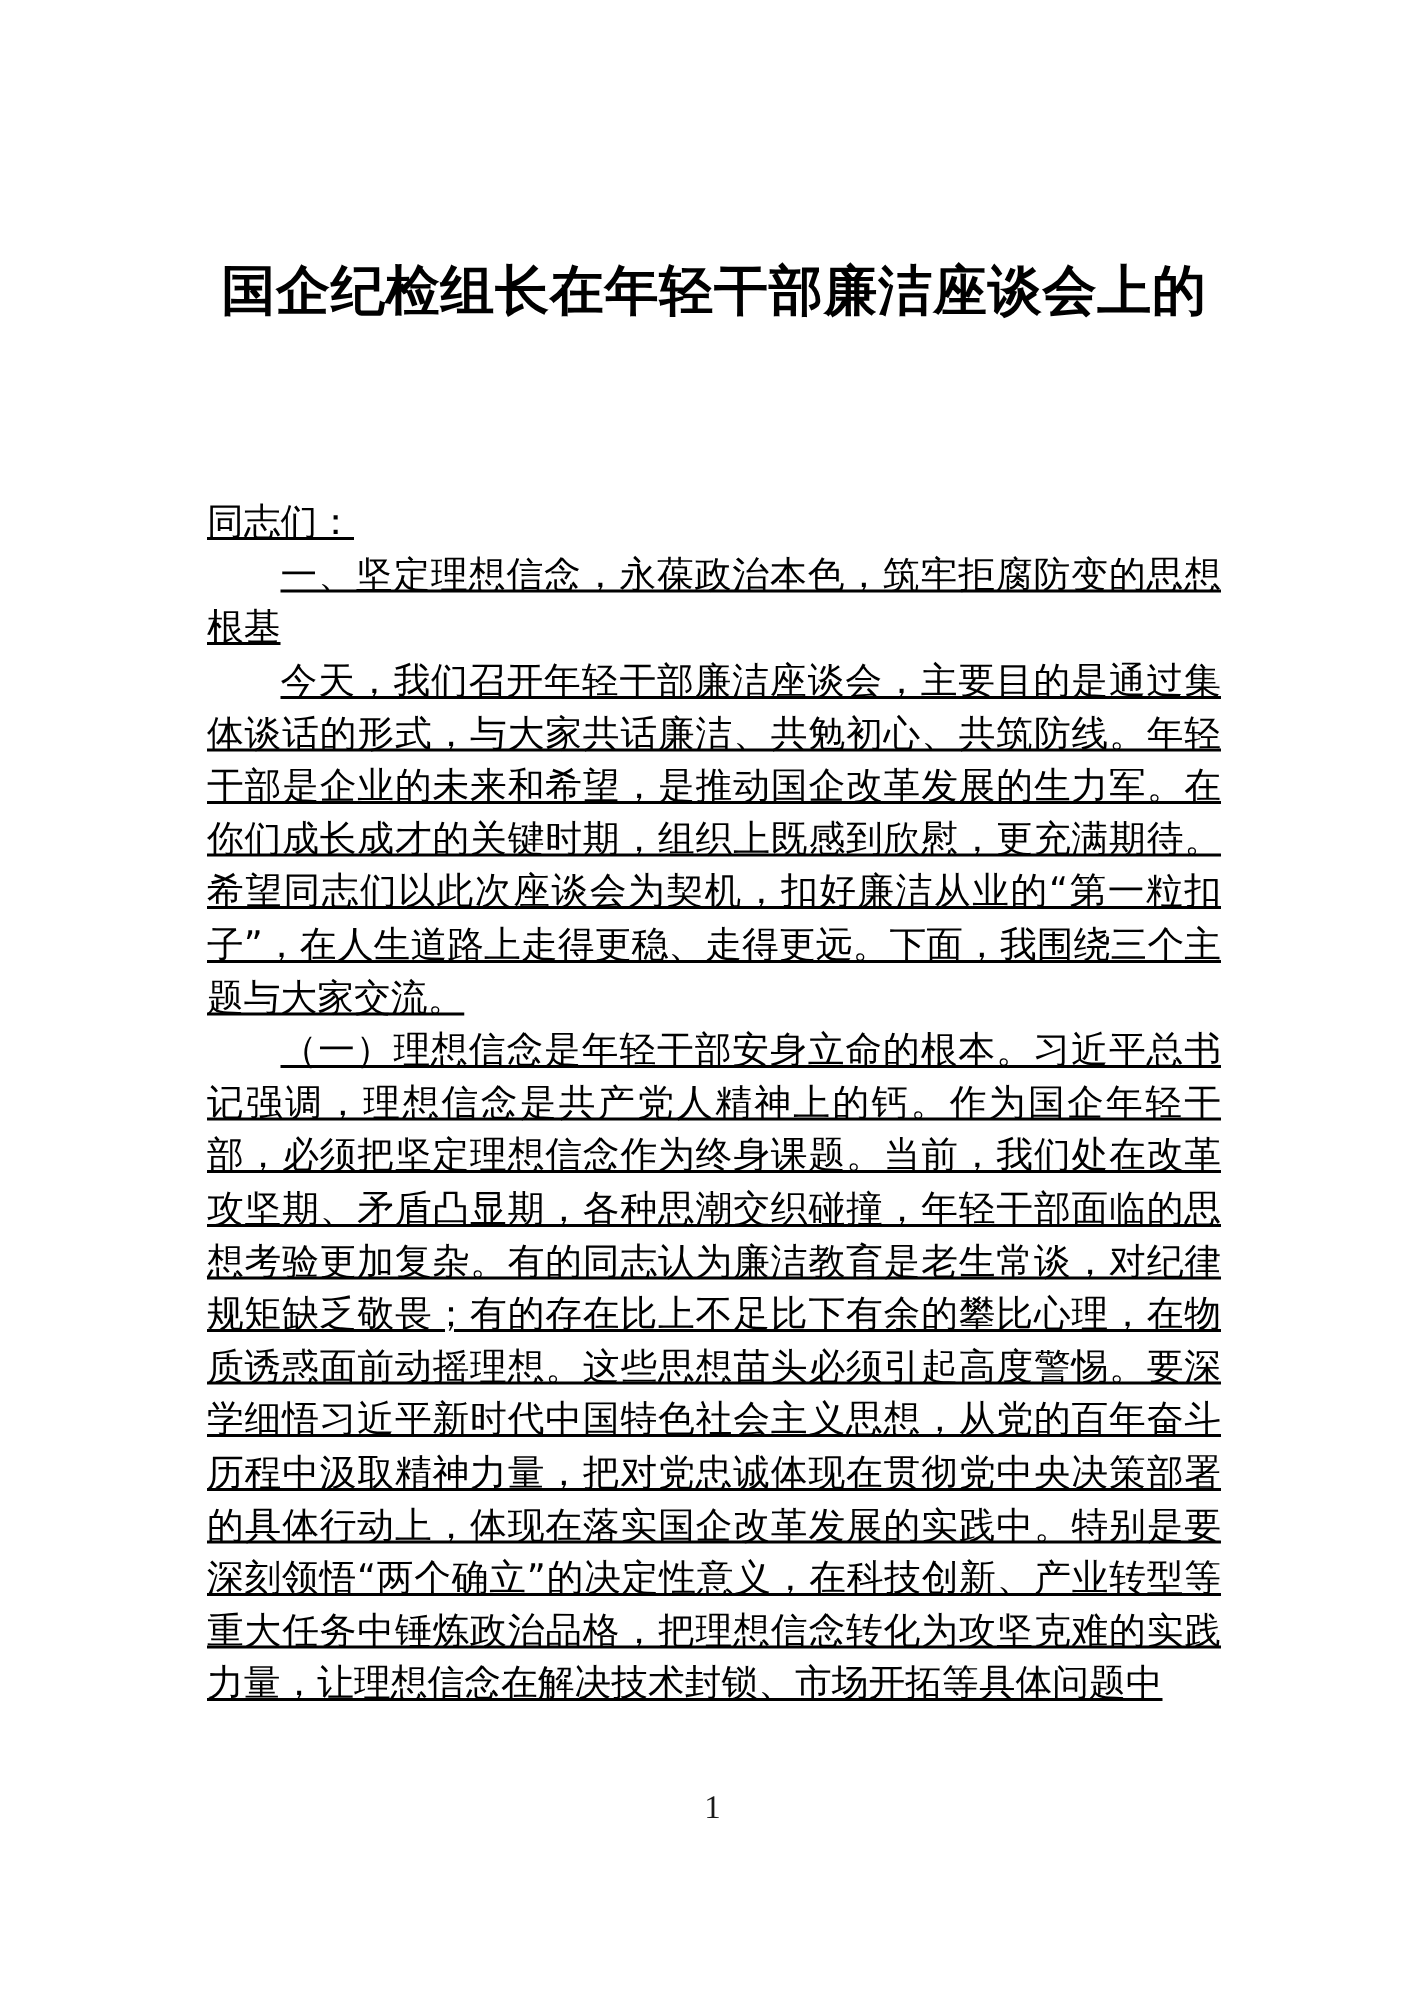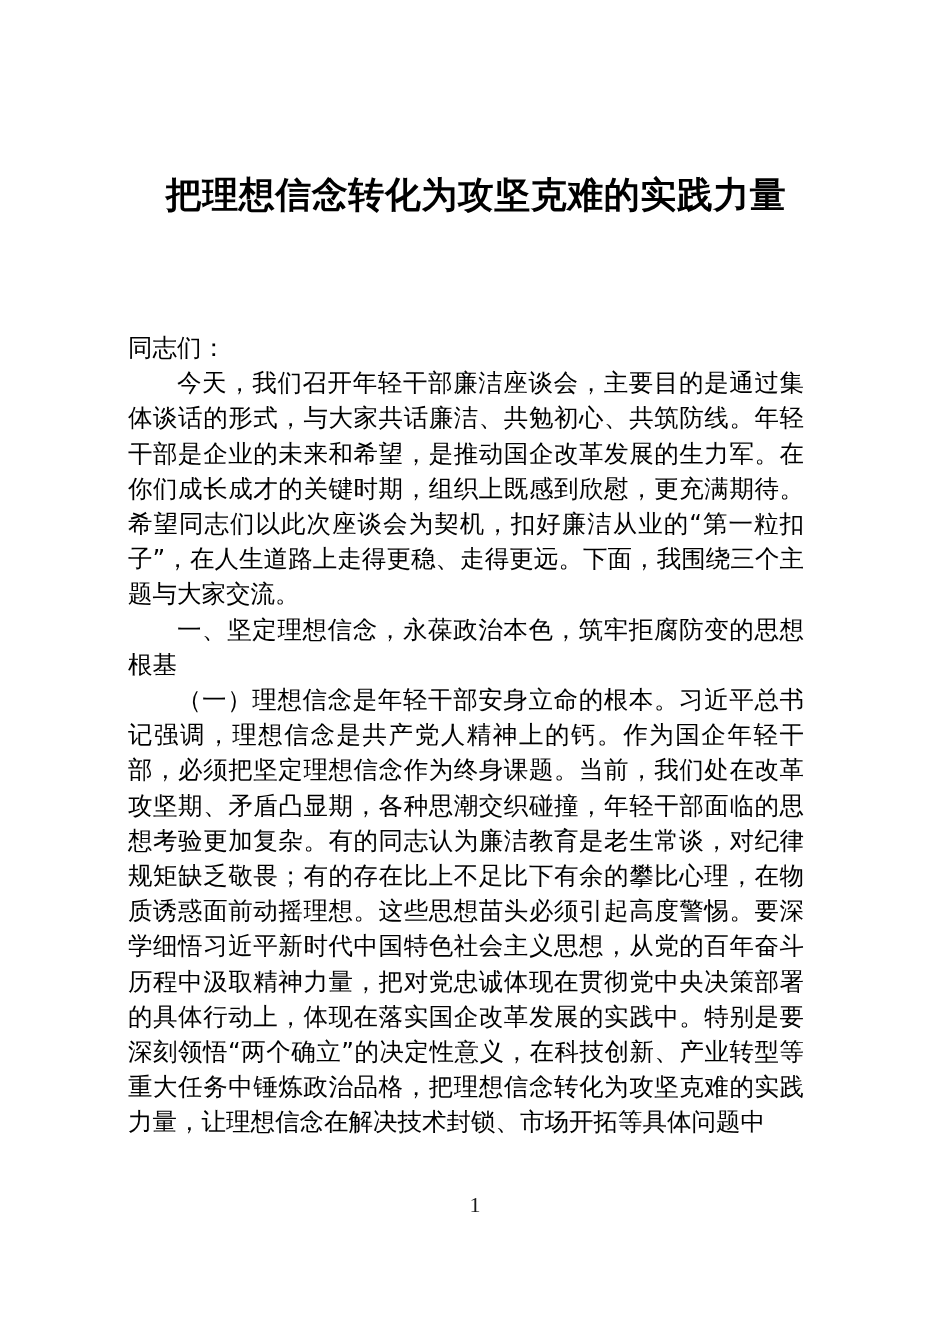--- a/index.html
+++ b/index.html
@@ -34,23 +34,24 @@
     font-size: 36px;
     font-weight: bold;
     line-height: 54px;
     letter-spacing: 0.5px;
     color: #000000;
   }
 
   
   .body-block {
     position: absolute;
-    left: 128px;
+    left: 138px;
     top: 330px;
     width: 676px;
+    text-decoration: underline;
   }
 
   .para {
     font-size: 24.5px;
     line-height: 35.2px;
     text-align: justify;
     text-justify: inter-ideograph;
     margin: 0;
     color: #000000;
     letter-spacing: 0px;
@@ -77,25 +78,25 @@
     line-height: 26px;
     color: #1a1a1a;
   }
 </style>
 </head>
 <body>
 
 <div class="page">
 
   <div class="doc-title">
-    <div>把理想信念转化为攻坚克难的实践力量</div>
+    <div>国企纪检组长在年轻干部廉洁座谈会上的</div>
   </div>
 
   <div class="body-block">
     <p class="para salutation">同志们：</p>
+    <p class="para indent">一、坚定理想信念，永葆政治本色，筑牢拒腐防变的思想根基</p>
     <p class="para indent">今天，我们召开年轻干部廉洁座谈会，主要目的是通过集体谈话的形式，与大家共话廉洁、共勉初心、共筑防线。年轻干部是企业的未来和希望，是推动国企改革发展的生力军。在你们成长成才的关键时期，组织上既感到欣慰，更充满期待。希望同志们以此次座谈会为契机，扣好廉洁从业的“第一粒扣子”，在人生道路上走得更稳、走得更远。下面，我围绕三个主题与大家交流。</p>
-    <p class="para indent">一、坚定理想信念，永葆政治本色，筑牢拒腐防变的思想根基</p>
     <p class="para indent">（一）理想信念是年轻干部安身立命的根本。习近平总书记强调，理想信念是共产党人精神上的钙。作为国企年轻干部，必须把坚定理想信念作为终身课题。当前，我们处在改革攻坚期、矛盾凸显期，各种思潮交织碰撞，年轻干部面临的思想考验更加复杂。有的同志认为廉洁教育是老生常谈，对纪律规矩缺乏敬畏；有的存在比上不足比下有余的攀比心理，在物质诱惑面前动摇理想。这些思想苗头必须引起高度警惕。要深学细悟习近平新时代中国特色社会主义思想，从党的百年奋斗历程中汲取精神力量，把对党忠诚体现在贯彻党中央决策部署的具体行动上，体现在落实国企改革发展的实践中。特别是要深刻领悟“两个确立”的决定性意义，在科技创新、产业转型等重大任务中锤炼政治品格，把理想信念转化为攻坚克难的实践力量，让理想信念在解决技术封锁、市场开拓等具体问题中</p>
   </div>
 
   <div class="page-number">1</div>
 
 </div>
 
 </body></html>

